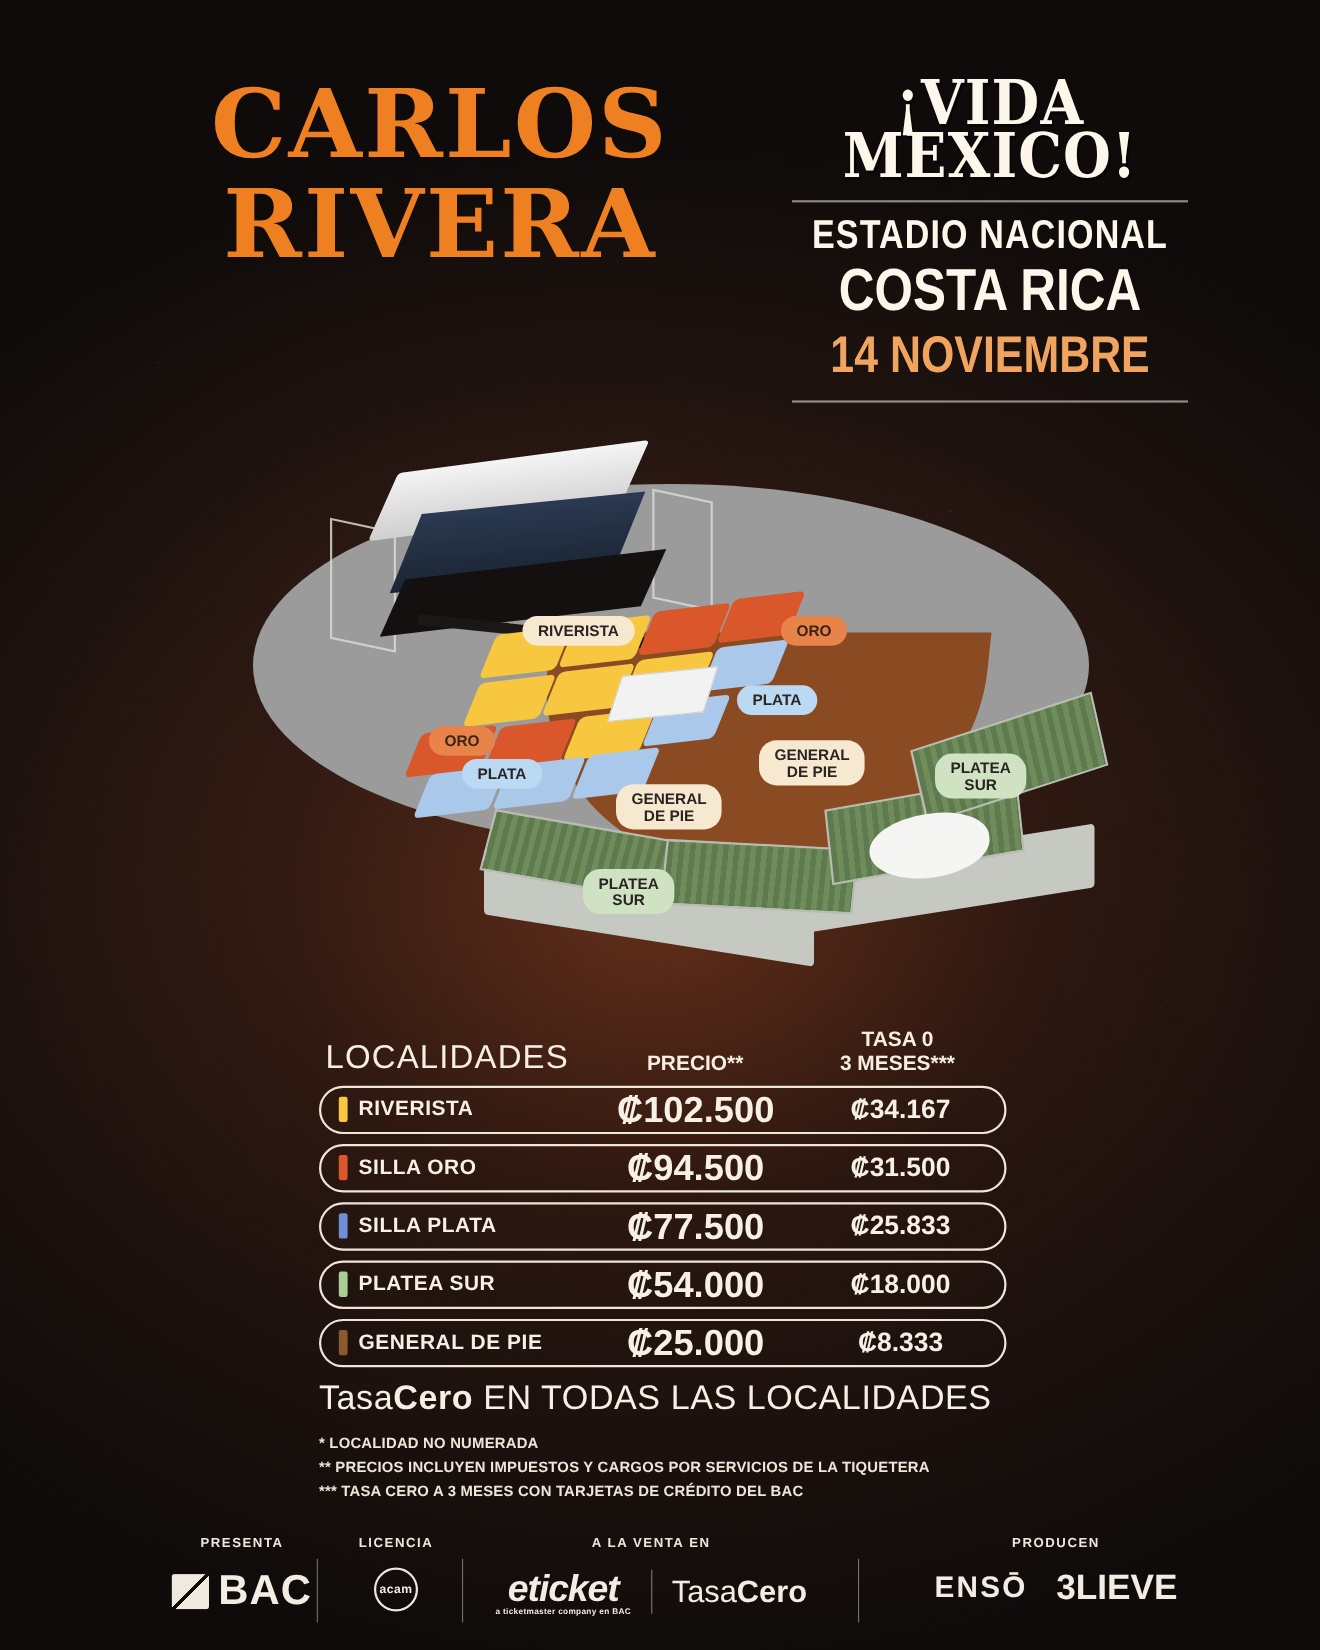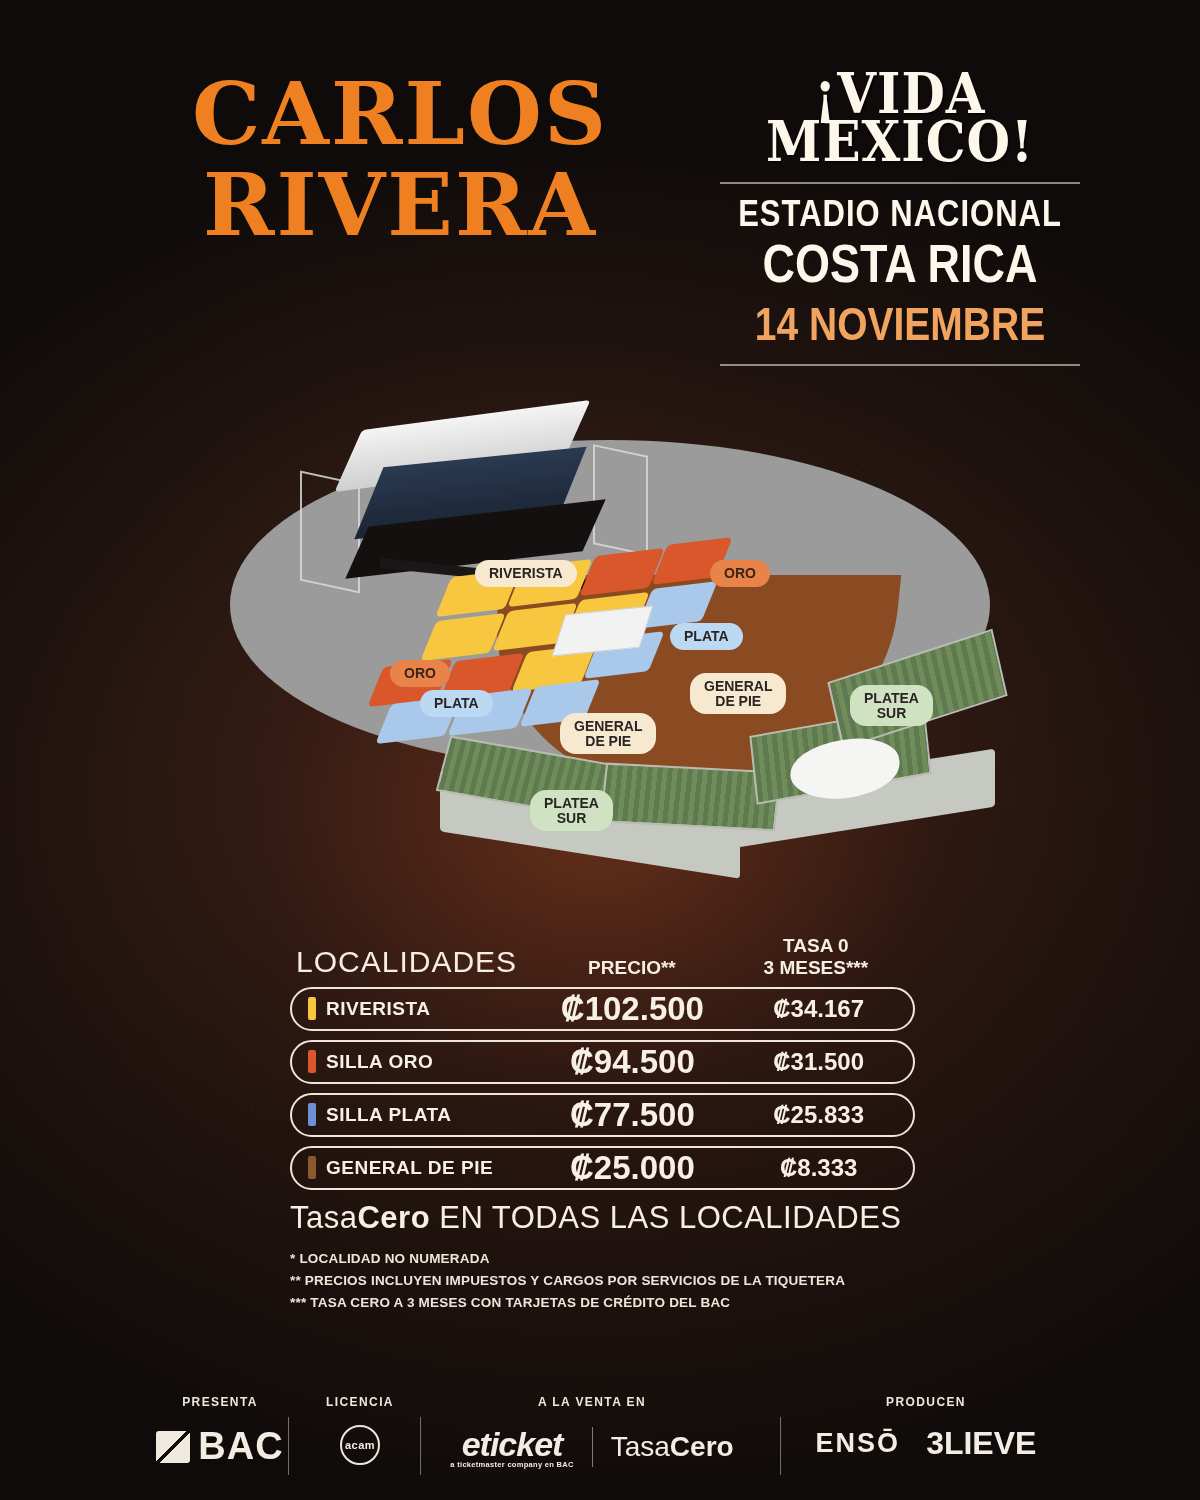--- a/index.html
+++ b/index.html
@@ -266,20 +266,26 @@
       <div class="p1">₡94.500</div>
       <div class="p2">₡31.500</div>
     </div>
     <div class="prow">
       <div class="swatch" style="background:#6e8fd6"></div>
       <div class="nm">SILLA PLATA</div>
       <div class="p1">₡77.500</div>
       <div class="p2">₡25.833</div>
     </div>
     <div class="prow">
+      <div class="swatch" style="background:#a8cf94"></div>
+      <div class="nm">PLATEA SUR</div>
+      <div class="p1">₡54.000</div>
+      <div class="p2">₡18.000</div>
+    </div>
+    <div class="prow">
       <div class="swatch" style="background:#8a5a2b"></div>
       <div class="nm">GENERAL DE PIE</div>
       <div class="p1">₡25.000</div>
       <div class="p2">₡8.333</div>
     </div>
 
     <div class="tasa-line">
       <span>Tasa</span><b>Cero</b> <span>EN TODAS LAS LOCALIDADES</span>
     </div>
     <div class="notes">
@@ -315,21 +321,21 @@
           <span class="eticket-sub">a ticketmaster company en BAC</span>
         </span>
         <span style="width:1px;height:40px;background:rgba(240,232,220,0.5);"></span>
         <span class="tasacero">
           <span>Tasa</span><b>Cero</b>
         </span>
       </div>
     </div>
     <div class="vdiv" style="left:780px;"></div>
 
-    <div class="fcol" style="left:766px;top:40px;width:320px;">
+    <div class="fcol" style="left:800px;top:40px;width:320px;">
       <div class="fcap">PRODUCEN</div>
       <div class="flogo" style="gap:26px;">
         <span class="enso">ENSŌ</span>
         <span class="blieve">3LIEVE</span>
       </div>
     </div>
   </div>
 </div>
 
 </body></html>

